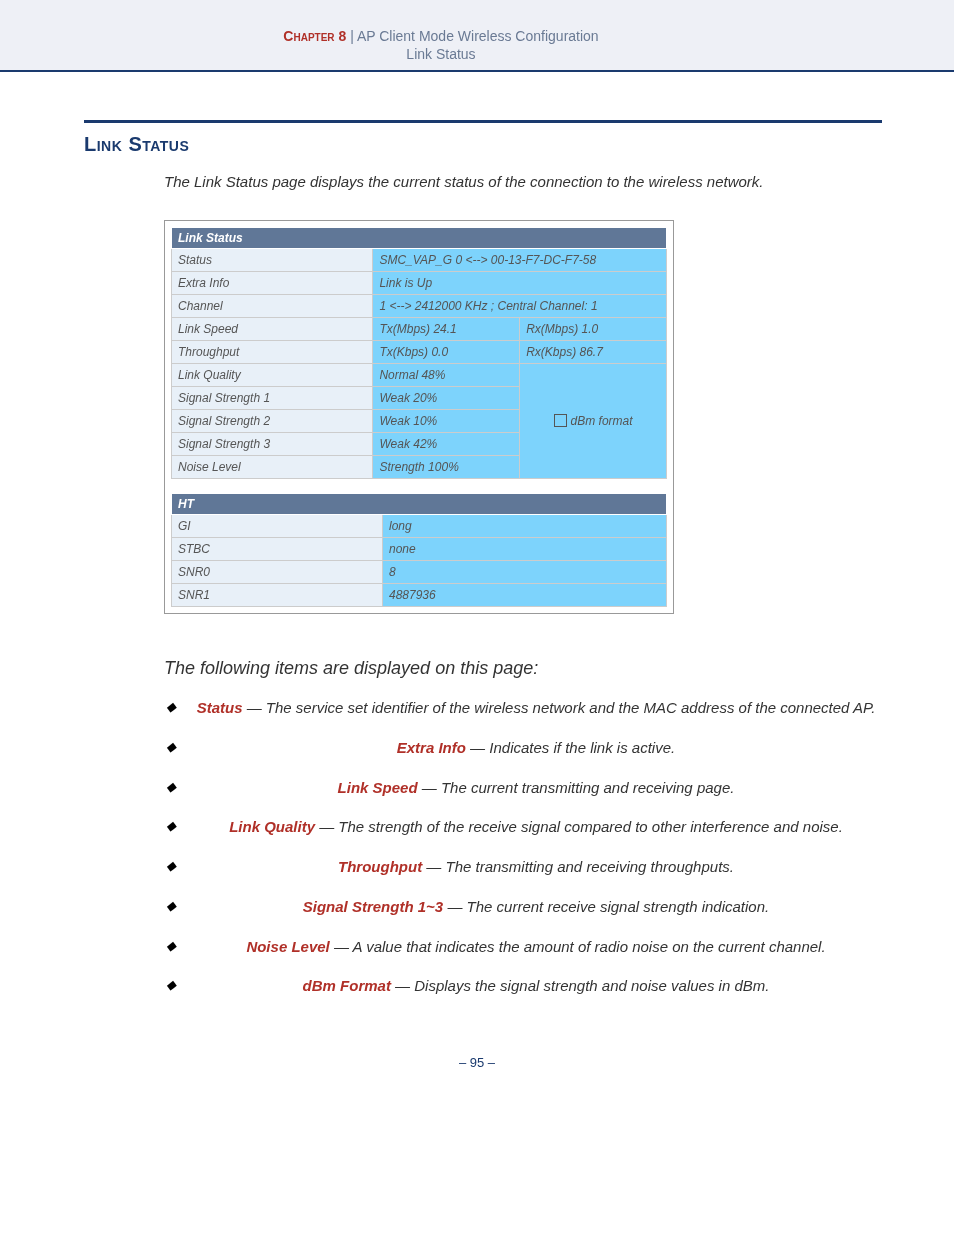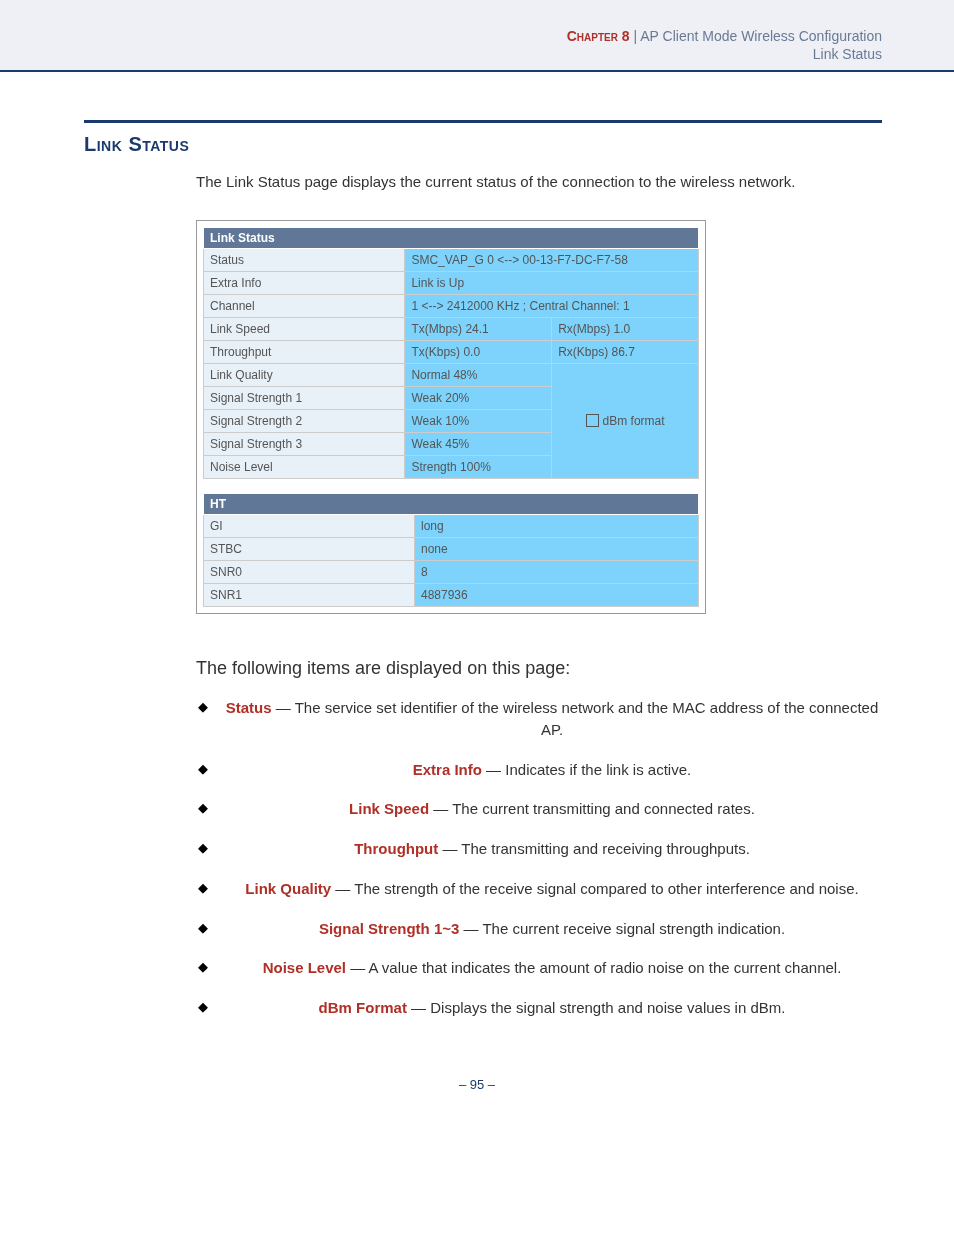--- a/index.html
+++ b/index.html
@@ -8,21 +8,21 @@
     font-family: Verdana, Arial, sans-serif;
     font-size: 14px;
     color: #333;
     background: #fff;
     width: 954px;
   }
   .topband {
     background: #eef0f6;
     border-bottom: 2px solid #1a3a6e;
     padding: 28px 72px 8px 0;
-    text-align: right;
+    text-align: center;
     font-size: 14px;
   }
   .topband .chapter {
     font-variant: small-caps;
     font-weight: bold;
     color: #b03028;
   }
   .topband .chaptitle {
     color: #6a7a94;
     font-weight: normal;
@@ -41,21 +41,22 @@
   }
   h2.section {
     font-variant: small-caps;
     color: #1a3a6e;
     font-weight: bold;
     font-size: 20px;
     margin: 0 0 10px 0;
     letter-spacing: 0.5px;
   }
   .indented {
-    margin-left: 112px;
+    margin-left: 80px;
+    font-style: italic;
   }
   .intro {
     font-size: 15px;
     line-height: 1.4;
     margin-bottom: 28px;
   }
   .panel {
     border: 1px solid #999;
     width: 496px;
     padding: 6px;
@@ -197,21 +198,21 @@
         <tr>
           <td class="lab">Signal Strength 1</td>
           <td class="val">Weak     20%</td>
         </tr>
         <tr>
           <td class="lab">Signal Strength 2</td>
           <td class="val">Weak     10%</td>
         </tr>
         <tr>
           <td class="lab">Signal Strength 3</td>
-          <td class="val">Weak      45%</td>
+          <td class="val">Weak      42%</td>
         </tr>
         <tr>
           <td class="lab">Noise Level</td>
           <td class="val">Strength     100%</td>
         </tr>
       </tbody>
         </table>
 
       <div class="spacer"></div>
 
@@ -238,23 +239,23 @@
             </tr>
       </tbody>
         </table>
     </div>
 
     <p class="followup">The following items are displayed on this page:</p>
 
     <ul class="items">
       <li><b>Status</b><span> — The service set identifier of the wireless network and the MAC address of the connected AP.</span></li>
       <li><b>Extra Info</b><span> — Indicates if the link is active.</span></li>
-      <li><b>Link Speed</b><span> — The current transmitting and connected rates.</span></li>
+      <li><b>Link Speed</b><span> — The current transmitting and receiving page.</span></li>
+      <li><b>Link Quality</b><span> — The strength of the receive signal compared to other interference and noise.</span></li>
       <li><b>Throughput</b><span> — The transmitting and receiving throughputs.</span></li>
-      <li><b>Link Quality</b><span> — The strength of the receive signal compared to other interference and noise.</span></li>
       <li><b>Signal Strength 1~3</b><span> — The current receive signal strength indication.</span></li>
       <li><b>Noise Level</b><span> — A value that indicates the amount of radio noise on the current channel.</span></li>
       <li><b>dBm Format</b><span> — Displays the signal strength and noise values in dBm.</span></li>
     </ul>
   </div>
 </div>
 
 <div class="footer">–  95  –</div>
 
 </body></html>

